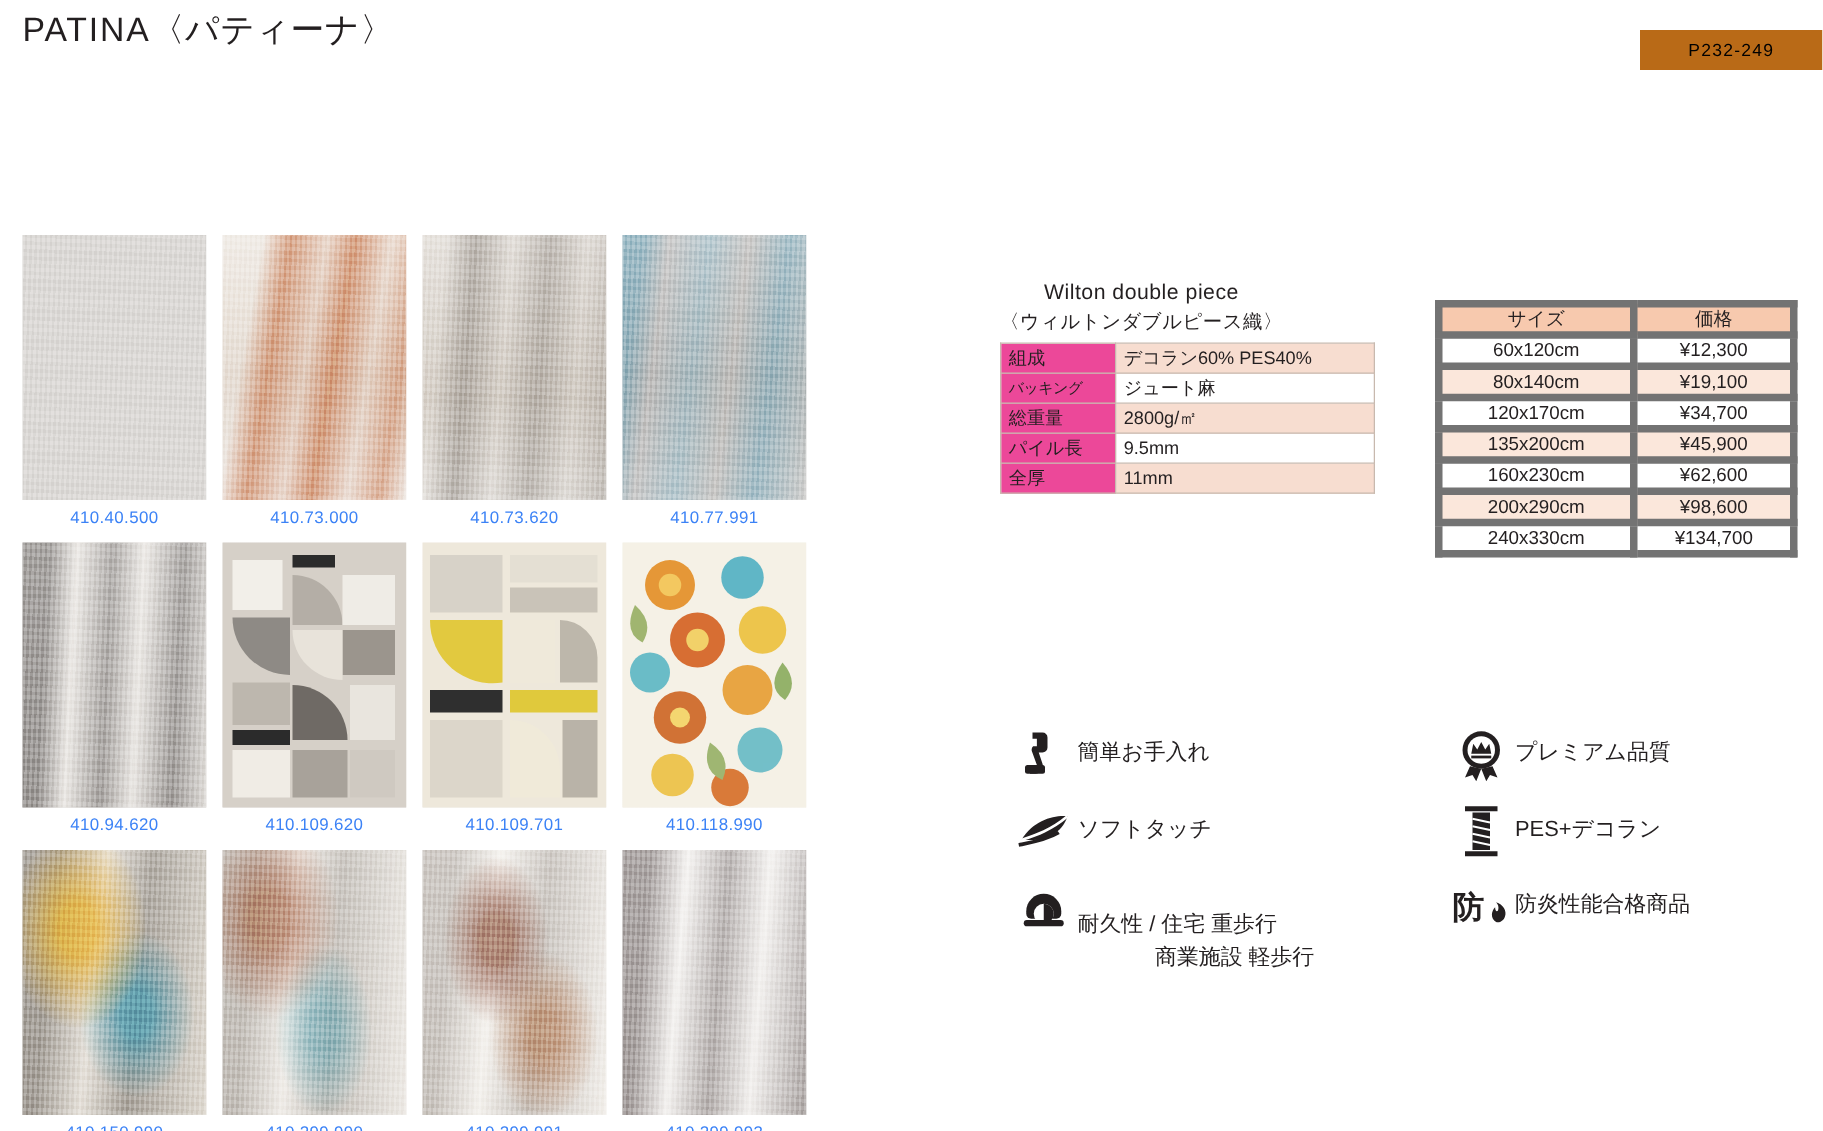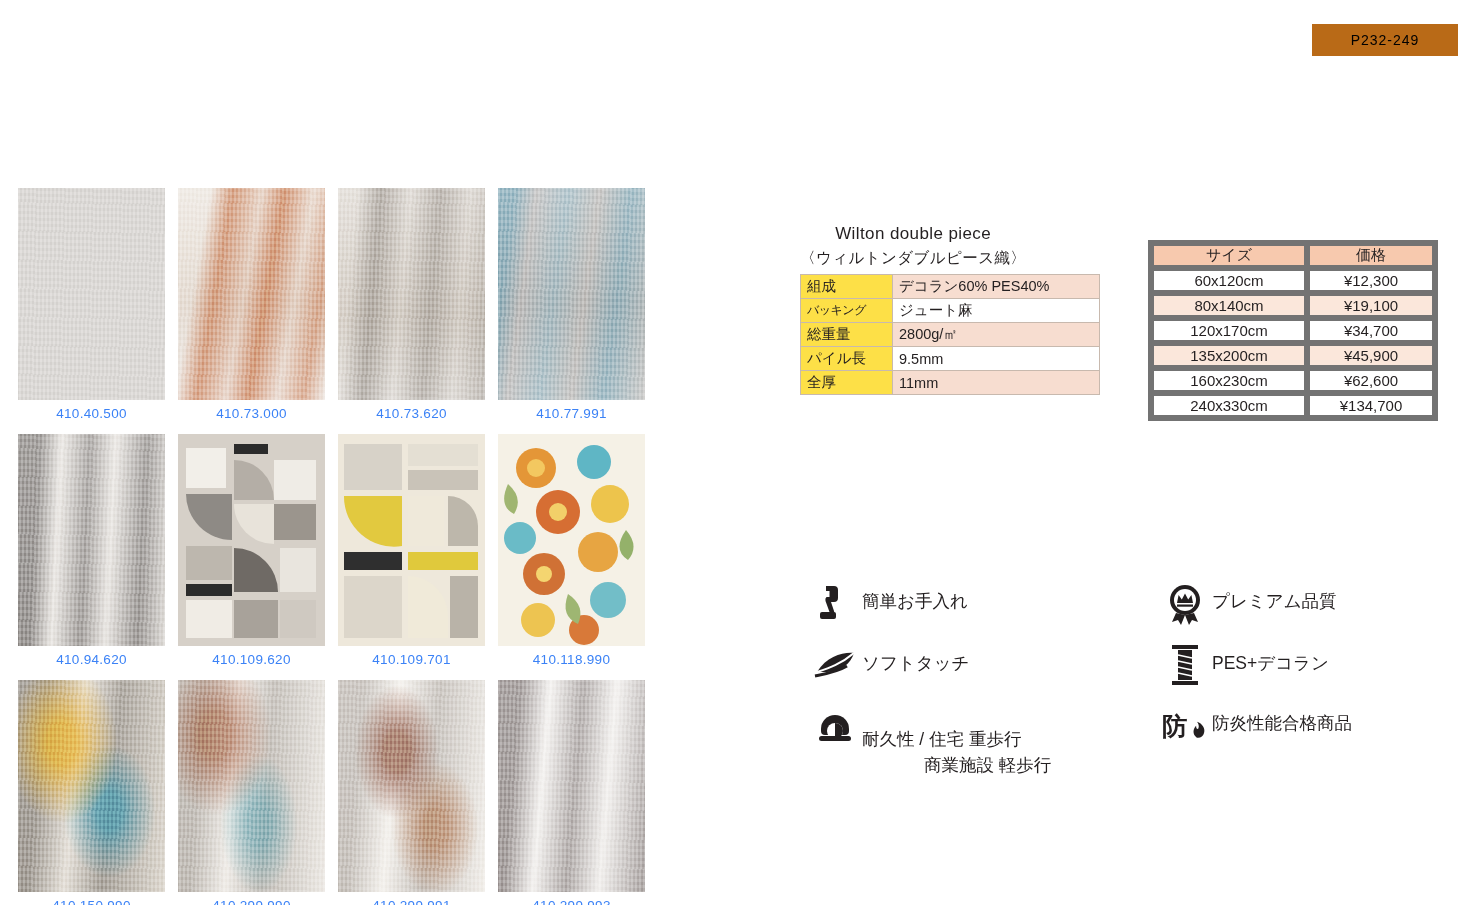--- a/index.html
+++ b/index.html
@@ -116,21 +116,21 @@
 
   table { border-collapse: collapse; }
   .spec-table {
     position: absolute; left: 800px; top: 274px;
     width: 300px; font-size: 14.5px;
   }
   .spec-table td {
     border: 1px solid #c8b9ae; height: 24px; padding: 0 6px;
     white-space: nowrap;
   }
-  .spec-table td.k { width: 92px; background: #fde047; }
+  .spec-table td.k { width: 92px; background: #ec4899; }
   .spec-table td.v { background: #ffffff; }
   .spec-table td.v.hl { background: #f7ddd0; margin-left: 44px; }
   .small-k { font-size: 12px; letter-spacing: -0.5px; }
 
   .price-table {
     position: absolute; left: 1148px; top: 240px;
     width: 290px; font-size: 15px;
   }
   .price-table td, .price-table th {
     border: 6px solid #737373; height: 25px; text-align: center;
@@ -158,20 +158,23 @@
   .f5 { left: 0px;   top: 122px; }
   .f6 { left: 350px; top: 122px; }
   .feat .tx.two { padding-top: 0px; }
   .tx .ln2 { display:block; padding-left: 62px; }
 </style>
 </head>
 <body>
 
 <div class="page">
 
+  <div class="title">
+    <span class="en">PATINA</span><span class="jp">〈パティーナ〉</span>
+  </div>
   <div class="code-badge">P232-249</div>
 
 
   <div class="grid">
     <div class="row">
       <div class="cell">
         <div class="swatch s1 s-noise"></div>
         <div class="cap">410.40.500</div>
       </div>
       <div class="cell">
@@ -333,20 +336,24 @@
         <td>¥34,700</td>
       </tr>
       <tr class="alt">
         <td>135x200cm</td>
         <td>¥45,900</td>
       </tr>
       <tr>
         <td>160x230cm</td>
         <td>¥62,600</td>
       </tr>
+      <tr class="alt">
+        <td>200x290cm</td>
+        <td>¥98,600</td>
+      </tr>
       <tr>
         <td>240x330cm</td>
         <td>¥134,700</td>
       </tr>
     </tbody>
   </table>
 
   <div class="features">
 
     <div class="feat f1">

